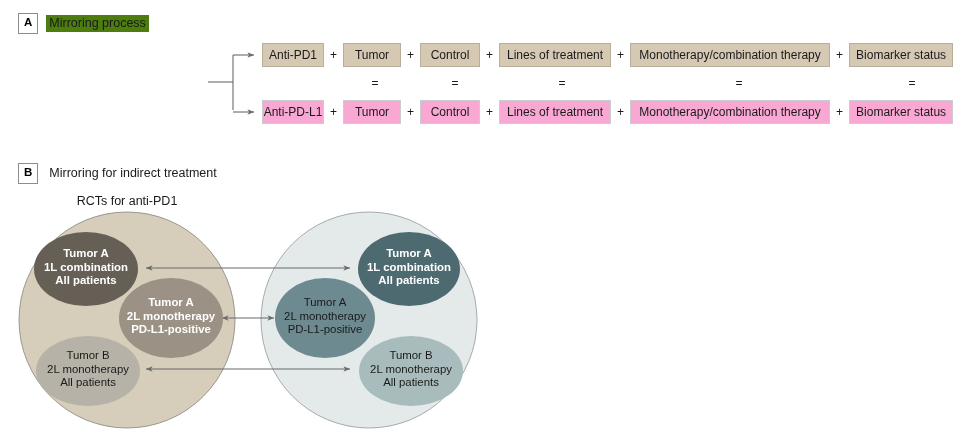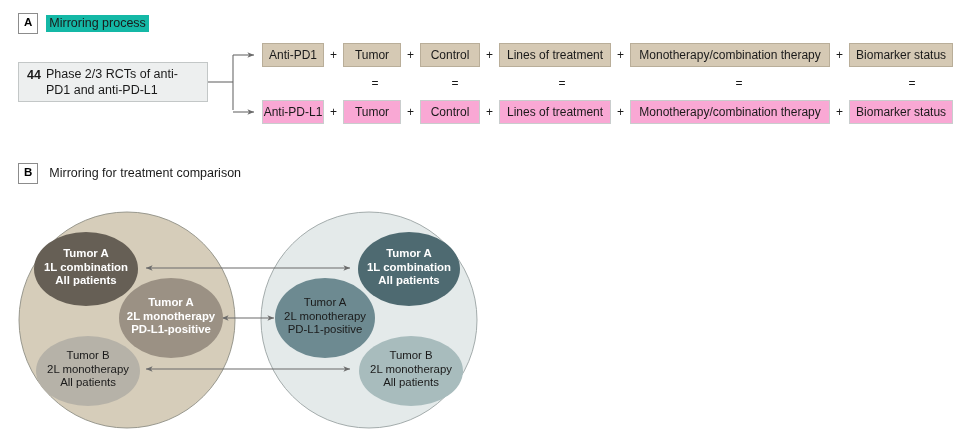--- a/index.html
+++ b/index.html
@@ -31,21 +31,21 @@
     line-height: 1;
     padding: 3px 5px 4px 5px;
     color: #000;
   }
   .panel-title {
     font-size: 12.5px;
     line-height: 1.2;
     padding: 1px 3px;
   }
   .panel-title.highlight {
-    background: #14b8a6;
+    background: #4d7c0f;
   }
 
   
   #panel-a { position: absolute; left: 0; top: 0; width: 964px; height: 150px; }
 
   .src-box {
     position: absolute;
     left: 18px;
     top: 62px;
     width: 190px;
@@ -135,24 +135,20 @@
 </head>
 <body>
 
 <div id="panel-a">
 
   <div class="panel-header" style="left:18px; top:13px;">
     <span class="panel-letter">A</span>
     <span class="panel-title highlight">Mirroring process</span>
   </div>
 
-  <div class="src-box">
-    <span class="src-num">44</span>
-    <span class="src-txt">Phase 2/3 RCTs of anti-PD1 and anti-PD-L1</span>
-  </div>
 
   <svg id="connector" width="964" height="150">
     <defs>
       <marker id="arrhead" markerWidth="7" markerHeight="7" refX="6" refY="3" orient="auto">
         <path d="M0,0.4 L6,3 L0,5.6 L1.6,3 Z" fill="#6b6b6b"></path>
       </marker>
     </defs>
     <path d="M208,82 L233,82" stroke="#6b6b6b" stroke-width="1.1" fill="none"></path>
     <path d="M233,55 L233,110" stroke="#6b6b6b" stroke-width="1.1" fill="none"></path>
     <path d="M233,55 L254,55" stroke="#6b6b6b" stroke-width="1.1" fill="none" marker-end="url(#arrhead)"></path>
@@ -198,23 +194,24 @@
       <span class="plus">+</span>
       <div class="cbox grey" style="width: 104px;">Biomarker status</div>
     </div>
 
 </div>
 
 <div id="panel-b">
 
   <div class="panel-header" style="left:18px; top:13px;">
     <span class="panel-letter">B</span>
-    <span class="panel-title">Mirroring for treatment comparison</span>
+    <span class="panel-title">Mirroring for indirect treatment</span>
   </div>
 
+  <div class="venn-title" style="left:27px; top:44px; width:200px;">RCTs for anti-PD1</div>
 
   <svg id="venn-svg" width="964" height="290">
     <defs>
       <marker id="arrL" markerWidth="8" markerHeight="8" refX="1" refY="3.5" orient="auto">
         <path d="M7,0.9 L1,3.5 L7,6.1 L5.4,3.5 Z" fill="#6b6b6b"></path>
       </marker>
       <marker id="arrR" markerWidth="8" markerHeight="8" refX="7" refY="3.5" orient="auto">
         <path d="M1,0.9 L7,3.5 L1,6.1 L2.6,3.5 Z" fill="#6b6b6b"></path>
       </marker>
     </defs>

